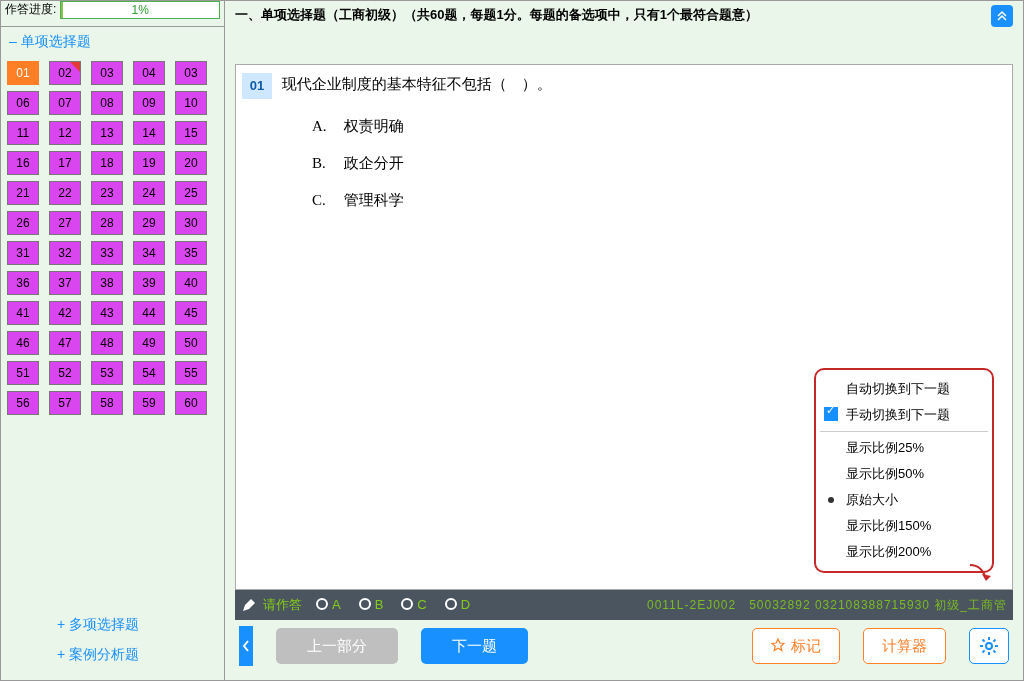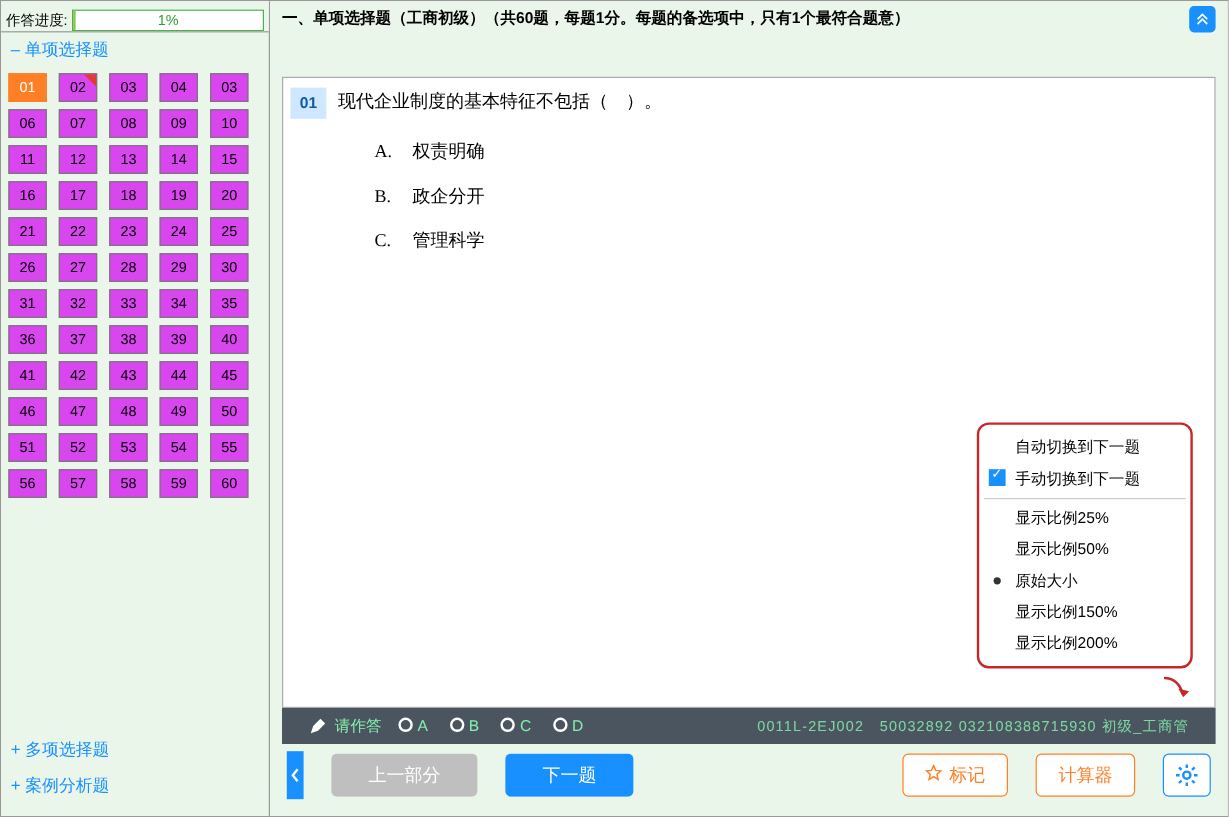--- a/index.html
+++ b/index.html
@@ -1,62 +1,62 @@
 <!DOCTYPE html>
 <html><head>
 <meta charset="utf-8">
 <style>
 * { box-sizing: border-box; margin: 0; padding: 0; }
 body { font-family: "Microsoft YaHei", SimSun, sans-serif; font-size: 13px; background: #fff; }
 .app { position: relative; width: 1024px; height: 681px; border: 1px solid #999; display: flex; }
 
 
 .sidebar { width: 224px; height: 100%; border-right: 1px solid #999; background: #eaf6e9; display: flex; flex-direction: column; }
-.progress-bar { height: 26px; border-bottom: 1px solid #999; display: flex; align-items: flex-end; padding: 0 4px; background: #eaf6e9; }
+.progress-bar { height: 26px; border-bottom: 1px solid #999; display: flex; align-items: flex-start; padding: 0 4px; background: #eaf6e9; }
 .progress-label { font-size: 12px; margin-right: 4px; }
 .progress-track { flex: 1; height: 18px; border: 1px solid #4CAF50; background: #fff; position: relative; display: flex; align-items: center; justify-content: center; }
 .progress-fill { position: absolute; left: 0; top: 0; bottom: 0; background: #8bc34a; }
 .progress-text { position: relative; font-size: 12px; color: #2a9f2a; }
 
 .section-title { padding: 6px 8px; color: #1890ff; font-size: 14px; cursor: pointer; }
 .section-title.minus::before { content: "– "; color: #1890ff; }
 .section-title.plus::before { content: "+ "; color: #1890ff; }
 
 .question-grid { padding: 4px 6px; display: grid; grid-template-columns: repeat(5, 32px); gap: 6px 10px; justify-content: start; }
 .q-btn { width: 32px; height: 24px; border: 1px solid #777; background: #d946ef; font-size: 12px; display: flex; align-items: center; justify-content: center; cursor: pointer; position: relative; }
 .q-btn.current { background: #ff7f27; color: #fff; border-color: #ff7f27; }
 .q-btn.marked::after { content: ""; position: absolute; top: 0; right: 0; width: 0; height: 0; border-left: 10px solid transparent; border-top: 10px solid #e53935; }
 
 .sidebar-spacer { flex: 1; }
-.other-sections { padding-bottom: 10px; }
+.other-sections { padding-bottom: 10px; padding-left: 48px; }
 
 
 .main { flex: 1; height: 100%; background: #eaf6e9; display: flex; flex-direction: column; position: relative; }
 .header-row { height: 55px; padding: 5px 10px; font-size: 13px; font-weight: bold; border-bottom: 1px solid transparent; position: relative; }
 .collapse-btn { position: absolute; top: 4px; right: 10px; width: 22px; height: 22px; background: #1890ff; border-radius: 4px; display: flex; align-items: center; justify-content: center; color: #fff; cursor: pointer; font-size: 11px; }
 
 .question-panel { flex: 1; margin: 8px 10px 0 10px; background: #fff; border: 1px solid #aaa; position: relative; overflow: hidden; }
 .q-num-chip { display: inline-block; width: 30px; height: 26px; background: #cfe8ff; color: #0f5aa8; font-weight: bold; text-align: center; line-height: 26px; margin: 8px 6px 0 6px; vertical-align: top; }
 .q-text { display: inline-block; font-family: SimSun, serif; font-size: 15px; margin-top: 10px; }
 .options { margin: 18px 0 0 76px; font-family: SimSun, serif; font-size: 15px; }
 .option-row { margin-bottom: 18px; }
 .option-letter { display: inline-block; width: 28px; }
 
 
-.settings-popup { position: absolute; right: 18px; bottom: 32px; width: 180px; border: 2px solid #c62828; border-radius: 10px; background: #fff; padding: 6px 4px; }
+.settings-popup { position: absolute; right: 18px; bottom: 16px; width: 180px; border: 2px solid #c62828; border-radius: 10px; background: #fff; padding: 6px 4px; }
 .settings-item { padding: 4px 6px 4px 26px; font-size: 13px; position: relative; cursor: pointer; }
 .settings-item.checked::before { content: ""; position: absolute; left: 4px; top: 5px; width: 14px; height: 14px; background: #1890ff; }
 .settings-item.checked::after { content: "✓"; position: absolute; left: 6px; top: 2px; color: #fff; font-size: 11px; }
 .settings-item.dot::before { content: ""; position: absolute; left: 8px; top: 10px; width: 6px; height: 6px; background: #333; border-radius: 50%; }
 .settings-sep { height: 1px; background: #ccc; margin: 3px 0; }
 .popup-arrow { position: absolute; right: 18px; bottom: 2px; }
 .popup-arrow svg { display: block; }
 
 
-.answer-bar { height: 30px; background: #4a5560; color: #86efac; margin: 0 10px; padding: 0 22px; display: flex; align-items: center; font-size: 13px; }
+.answer-bar { height: 30px; background: #4a5560; color: #84cc16; margin: 0 10px; padding: 0 6px; display: flex; align-items: center; font-size: 13px; }
 .pencil-icon { margin-right: 6px; display: inline-flex; }
 .answer-label { margin-right: 14px; }
 .radio-item { margin-right: 18px; display: inline-flex; align-items: center; cursor: pointer; }
 .radio-circle { width: 12px; height: 12px; border-radius: 50%; border: 2px solid #fff; margin-right: 4px; }
 .answer-spacer { flex: 1; }
 .status-text { font-size: 12px; opacity: 0.85; letter-spacing: 1px; }
 
 
 .nav-bar { height: 52px; margin: 0 10px 8px 10px; display: flex; align-items: center; padding: 8px 4px; gap: 23px; }
 .nav-handle { width: 14px; height: 40px; background: #1890ff; display: flex; align-items: center; justify-content: center; color: #fff; cursor: pointer; }

